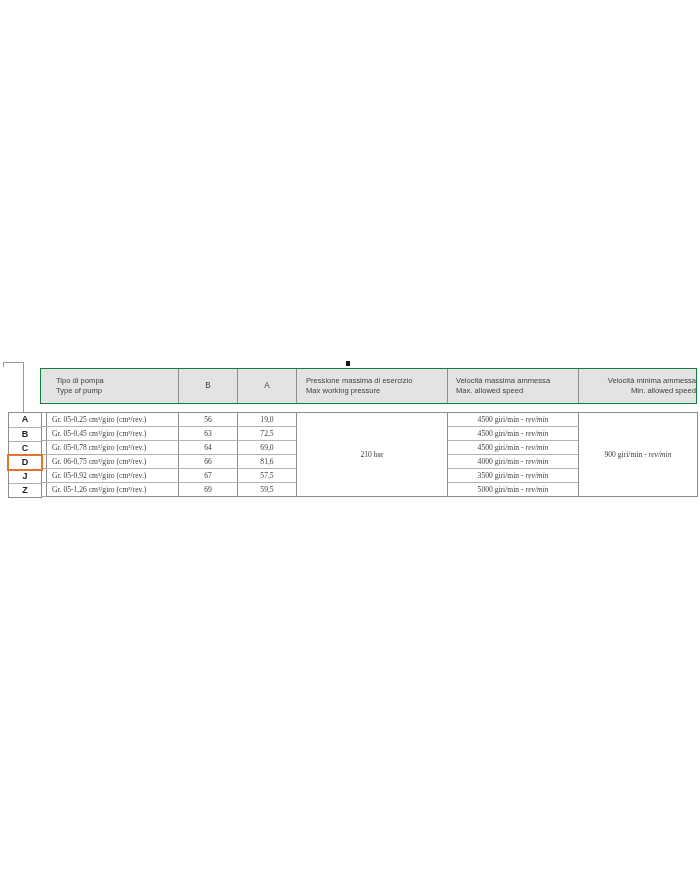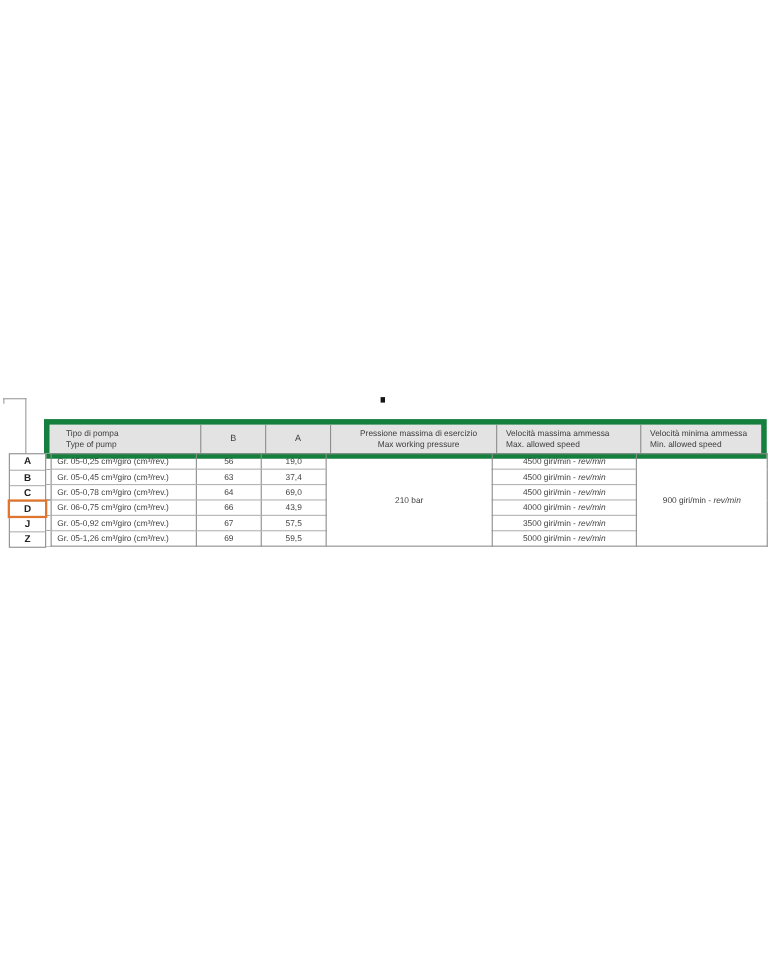--- a/index.html
+++ b/index.html
@@ -10,43 +10,43 @@
     background: #ffffff;
     font-family: "Liberation Sans", "DejaVu Sans", sans-serif;
     color: #3e3e3e;
     overflow: hidden;
   }
   .line { position: absolute; background: #9b9b9b; }
   #artifact-dot { position: absolute; left: 346px; top: 361px; width: 4px; height: 5px; background: #161616; }
 
   
   #header-row {
-    position: absolute; left: 40px; top: 381px;
+    position: absolute; left: 40px; top: 368px;
     width: 657px; height: 36px;
     box-sizing: border-box;
     background: #e3e3e3;
-    border: 5px solid #15803d;
+    border: 1px solid #15803d;
     display: flex;
   }
   .hcell {
     box-sizing: border-box;
     border-right: 1px solid #8d8d8d;
     display: flex; flex-direction: column; justify-content: center;
     font-size: 7.6px; line-height: 10.5px;
     color: #3e3e3e;
     overflow: hidden;
   }
   .hcell:last-child { border-right: none; }
   .hcell .en { }
   .hc-pump { width: 138px; padding-left: 15px; }
   .hc-b { width: 59px; align-items: center; font-size: 8.2px; }
   .hc-a { width: 59px; align-items: center; font-size: 8.2px; }
-  .hc-press { width: 151px; padding-left: 9px; text-align: center; }
+  .hc-press { width: 151px; padding-left: 9px; }
   .hc-vmax { width: 131px; padding-left: 8px; }
-  .hc-vmin { flex: 1; padding-left: 8px; }
+  .hc-vmin { flex: 1; padding-left: 8px; align-items: flex-end; }
 
   
   #letter-col {
     position: absolute; left: 8px; top: 412px;
     width: 34px; height: 86px;
     box-sizing: border-box;
     border: 1px solid #8d8d8d;
     background: #ffffff;
   }
   .lcell {
@@ -85,20 +85,21 @@
     border-left: 1px solid #8d8d8d;
     border-right: 1px solid #8d8d8d;
     border-top: 1px solid #b3b3b3;
     border-bottom: 1px solid #b3b3b3;
     text-align: center;
     vertical-align: middle;
     line-height: 1;
     padding: 0;
     overflow: hidden;
     white-space: nowrap;
+    font-family: Liberation Serif, serif;
   }
   #main-table tr:first-child td { border-top-color: #8d8d8d; }
   #main-table tr:last-child td { border-bottom-color: #8d8d8d; }
   #main-table td.desc { text-align: left; padding-left: 5px; }
   #main-table td.merged { border-top-color: #8d8d8d; border-bottom-color: #8d8d8d; }
   .it { font-style: italic; }
 </style>
 </head>
 <body>
 
@@ -168,37 +169,37 @@
         <td>
           <span>4500 giri/min - </span><span class="it">rev/min</span>
         </td>
         <td class="merged" rowspan="6">
           <span>900 giri/min - </span><span class="it">rev/min</span>
         </td>
       </tr>
       <tr>
         <td class="desc">Gr. 05-0,45 cm³/giro (cm³/rev.)</td>
         <td>63</td>
-        <td>37,4</td>
+        <td>72,5</td>
         <td>
           <span>4500 giri/min - </span><span class="it">rev/min</span>
         </td>
       </tr>
       <tr>
         <td class="desc">Gr. 05-0,78 cm³/giro (cm³/rev.)</td>
         <td>64</td>
         <td>69,0</td>
         <td>
           <span>4500 giri/min - </span><span class="it">rev/min</span>
         </td>
       </tr>
       <tr>
         <td class="desc">Gr. 06-0,75 cm³/giro (cm³/rev.)</td>
         <td>66</td>
-        <td>43,9</td>
+        <td>81,6</td>
         <td>
           <span>4000 giri/min - </span><span class="it">rev/min</span>
         </td>
       </tr>
       <tr>
         <td class="desc">Gr. 05-0,92 cm³/giro (cm³/rev.)</td>
         <td>67</td>
         <td>57,5</td>
         <td>
           <span>3500 giri/min - </span><span class="it">rev/min</span>

